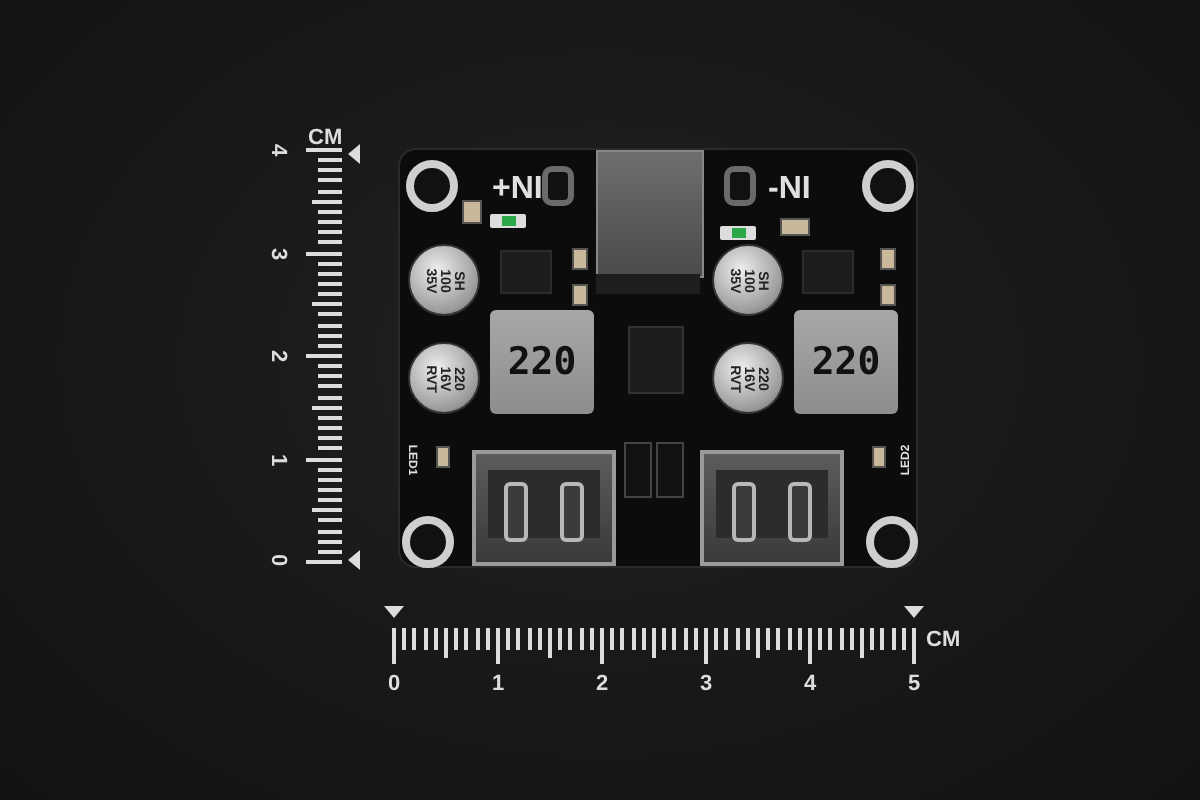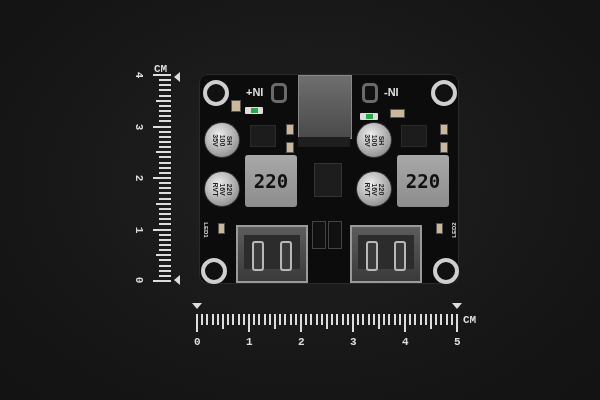--- a/index.html
+++ b/index.html
@@ -1,30 +1,30 @@
 <!DOCTYPE html>
 <html><head>
 <meta charset="utf-8">
 <style>
   html,body{margin:0;padding:0;}
   body{width:600px;height:400px;background:#161616;position:relative;overflow:hidden;font-family:"Liberation Sans",sans-serif;}
   .bg{position:absolute;inset:0;background:radial-gradient(ellipse at 50% 45%,#222 0%,#181818 55%,#121212 100%);}
-  .abs{position:absolute;font-family:Liberation Mono, monospace;}
+  .abs{position:absolute;}
   
   .vtick{position:absolute;height:2px;background:#ddd;}
   .htick{position:absolute;width:2px;background:#ddd;}
   .rlabel{position:absolute;font-weight:bold;font-size:11px;color:#ddd;}
   .vlabel{transform:rotate(90deg);}
   .tri-down{width:0;height:0;border-left:5px solid transparent;border-right:5px solid transparent;border-top:6px solid #ddd;position:absolute;}
   .tri-left{width:0;height:0;border-top:5px solid transparent;border-bottom:5px solid transparent;border-right:6px solid #ddd;position:absolute;}
   
   .board{position:absolute;left:200px;top:75px;width:258px;height:208px;background:#0c0c0c;border-radius:8px;box-shadow:0 0 0 1px #2a2a2a;}
   .hole{position:absolute;width:18px;height:18px;border-radius:50%;background:#111;border:4px solid #cfcfcf;}
   .smallhole{position:absolute;width:10px;height:14px;border-radius:5px;background:#111;border:3px solid #6a6a6a;}
-  .silk{position:absolute;font-weight:bold;font-size:11px;color:#e0e0e0;}
+  .silk{position:absolute;font-weight:bold;font-size:16px;color:#e0e0e0;}
   .cap{position:absolute;width:34px;height:34px;border-radius:50%;background:radial-gradient(circle at 40% 35%,#eee,#9a9a9a 70%,#555);border:1px solid #333;display:flex;align-items:center;justify-content:center;}
   .cap span{display:block;font-size:7px;line-height:7px;font-weight:bold;color:#222;transform:rotate(90deg);text-align:center;width:22px;}
   .inductor{position:absolute;width:52px;height:52px;background:linear-gradient(#a8a8a8,#8d8d8d);border-radius:3px;display:flex;align-items:center;justify-content:center;}
   .inductor span{font-family:"DejaVu Sans Mono",monospace;font-size:19px;font-weight:bold;color:#111;}
   .ic{position:absolute;width:24px;height:20px;background:#1c1c1c;border:1px solid #2a2a2a;}
   .dcjack{position:absolute;left:98px;top:0;width:52px;height:62px;background:linear-gradient(#6e6e6e,#4a4a4a);border:1px solid #888;}
   .dcjack-base{position:absolute;left:98px;top:62px;width:52px;height:10px;background:#1e1e1e;}
   .diode{position:absolute;left:114px;top:88px;width:26px;height:32px;background:#1d1d1d;border:1px solid #333;}
   .usb{position:absolute;width:68px;height:54px;background:linear-gradient(#5c5c5c,#3a3a3a);border:2px solid #9a9a9a;}
   .usb-inner{position:absolute;left:6px;top:8px;width:56px;height:34px;background:#2c2c2c;}

